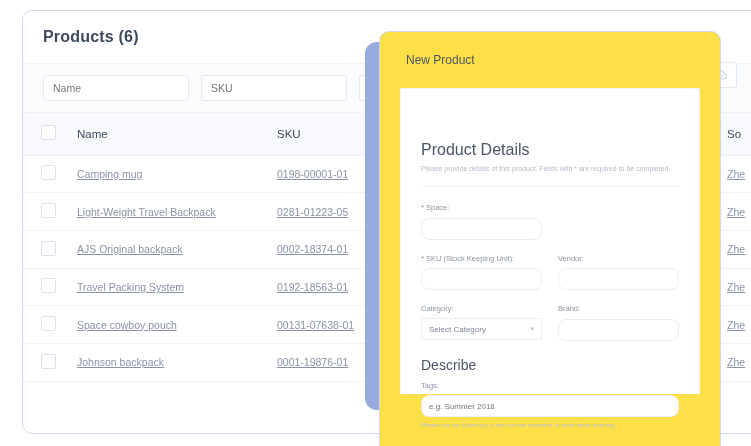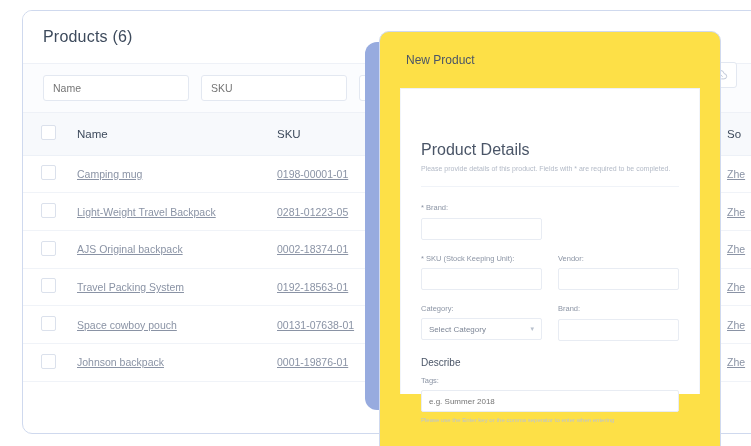--- a/index.html
+++ b/index.html
@@ -36,21 +36,21 @@
     height: 52px;
     display: flex;
     align-items: center;
     padding: 0 20px;
     background: #ffffff;
   }
   .card-title {
     font-size: 16px;
     color: #3d4a5c;
     letter-spacing: .2px;
-    font-weight: 400;
+    font-weight: 700;
   }
 
   .filters-bar {
     height: 50px;
     border-top: 1px solid #eef1f7;
     border-bottom: 1px solid #eef1f7;
     background: #fbfcfe;
     display: flex;
     align-items: center;
     padding: 0 20px;
@@ -187,21 +187,21 @@
   .flabel {
     font-size: 7.5px;
     color: #8c95a5;
     display: block;
     margin-bottom: 5px;
   }
   .finput {
     width: 100%;
     height: 22px;
     border: 1px solid #e8ecf3;
-    border-radius: 2px;
+    border-radius: 8px;
     background: #fff;
     font-size: 8px;
     color: #9aa3b2;
     padding: 0 7px;
     font-family: "Liberation Sans", sans-serif;
     outline: none;
   }
   .fselect {
     width: 100%;
     height: 22px;
@@ -211,21 +211,21 @@
     font-size: 8px;
     color: #7d8696;
     padding: 0 7px;
     display: flex;
     align-items: center;
     justify-content: space-between;
   }
   .caret { color: #b8c0cd; font-size: 7px; }
 
   .describe-title {
-    font-size: 10px;
+    font-size: 14px;
     color: #4a5567;
     margin: 16px 0 8px 0;
   }
   .hint {
     font-size: 6px;
     color: #bcc3cf;
     margin-top: 5px;
   }
 </style>
 </head>
@@ -334,21 +334,21 @@
     </div>
 
     <div class="modal-body">
 
       <div class="sect-title">Product Details</div>
       <div class="sect-sub">Please provide details of this product. Fields with * are required to be completed.</div>
       <div class="divider"></div>
 
       <div class="frow">
         <div class="fcol">
-          <span class="flabel">* Brand:</span>
+          <span class="flabel">* Space:</span>
           <input class="finput" value="" style="">
         </div>
         <div class="fcol"></div>
       </div>
 
       <div class="frow">
         <div class="fcol">
           <span class="flabel">* SKU (Stock Keeping Unit):</span>
           <input class="finput" value="" style="">
         </div>

